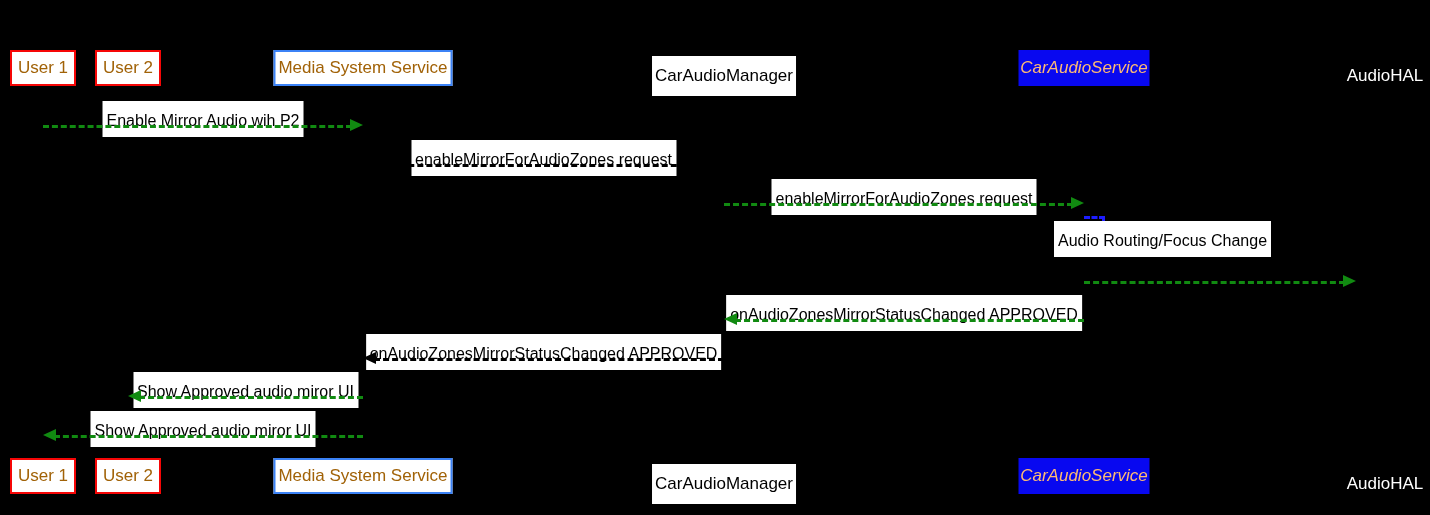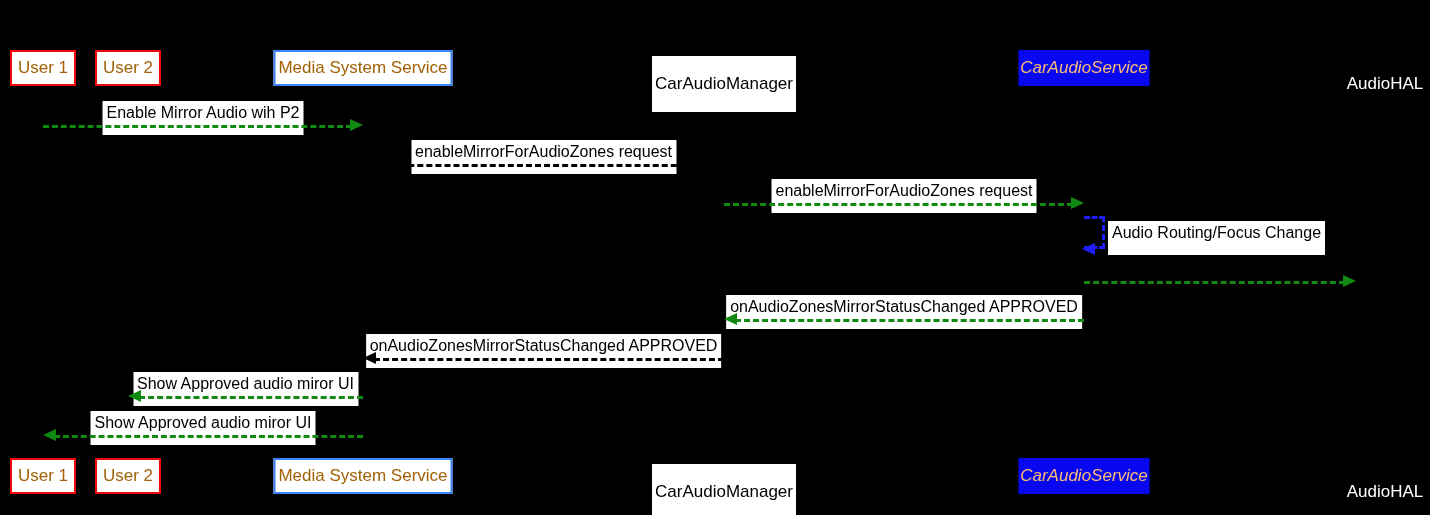--- a/index.html
+++ b/index.html
@@ -19,27 +19,27 @@
   .actor-box{
     position:absolute;transform:translateX(-50%);height:36px;box-sizing:border-box;
     display:flex;align-items:center;justify-content:center;
     font-size:17px;background:#fff;color:#a16207;white-space:nowrap;
   }
   .actor-red{border:2px solid #f60606;}
   .actor-green{border:2px solid #3b82f6;}
   .actor-blue{background:#0808f0;color:#fdba74;border:none;font-style:italic;}
   .actor-plain{
     position:absolute;transform:translateX(-50%);height:24px;line-height:24px;
-    font-size:17px;padding:16px 3px;white-space:nowrap;
+    font-size:17px;padding:8px 3px;white-space:nowrap;
   }
   .actor-plain-white{background:#fff;color:#000;}
   .actor-plain-dark{color:#fff;background:transparent;margin-left:29px;}
   .msg-label{
-    position:absolute;transform:translateX(-50%);height:34px;line-height:24px;
-    background:#fff;color:#000;font-size:16px;padding:0 4px;white-space:nowrap;
+    position:absolute;transform:translateX(-50%);height:20px;line-height:24px;
+    background:#fff;color:#000;font-size:16px;padding:8px 4px;white-space:nowrap;
   }
   .msg-label.left-anchored{transform:none;}
   .msg-line{position:absolute;height:0;border-top:3px dashed #118a11;}
   .msg-head{position:absolute;width:0;height:0;border-top:6px solid transparent;border-bottom:6px solid transparent;}
   .self-loop{position:absolute;box-sizing:border-box;border:3px dashed #1d1dff;border-left:none;background:transparent;}
 </style>
 </head>
 <body>
 
 <div id="stage">
@@ -59,21 +59,21 @@
     <div class="msg-line" style="top: 125px; border-top-color: rgb(17, 138, 17); left: 43px; width: 309px;"></div>
     <div class="msg-head" style="top: 119px; left: 350px; border-left: 13px solid rgb(17, 138, 17);"></div>
     <div class="msg-label" style="left: 543.5px; top: 140px;">enableMirrorForAudioZones request</div>
     <div class="msg-line" style="top: 164px; border-top-color: rgb(0, 0, 0); left: 363px; width: 350px;"></div>
     <div class="msg-head" style="top: 158px; left: 711px; border-left: 13px solid rgb(0, 0, 0);"></div>
     <div class="msg-label" style="left: 904px; top: 179px;">enableMirrorForAudioZones request</div>
     <div class="msg-line" style="top: 203px; border-top-color: rgb(17, 138, 17); left: 724px; width: 349px;"></div>
     <div class="msg-head" style="top: 197px; left: 1071px; border-left: 13px solid rgb(17, 138, 17);"></div>
     <div class="self-loop" style="left: 1084px; top: 216px; width: 21px; height: 33px;"></div>
     <div class="msg-head" style="left: 1082px; top: 243px; border-right: 13px solid rgb(29, 29, 255);"></div>
-    <div class="msg-label left-anchored" style="left: 1108px; top: 221px;">Audio Routing/Focus Change</div>
+    <div class="msg-label left-anchored" style="left: 1054px; top: 221px;">Audio Routing/Focus Change</div>
     <div class="msg-line" style="top: 281px; border-top-color: rgb(17, 138, 17); left: 1084px; width: 261px;"></div>
     <div class="msg-head" style="top: 275px; left: 1343px; border-left: 13px solid rgb(17, 138, 17);"></div>
     <div class="msg-label" style="left: 904px; top: 295px;">onAudioZonesMirrorStatusChanged APPROVED</div>
     <div class="msg-line" style="top: 319px; border-top-color: rgb(17, 138, 17); left: 735px; width: 349px;"></div>
     <div class="msg-head" style="top: 313px; left: 724px; border-right: 13px solid rgb(17, 138, 17);"></div>
     <div class="msg-label" style="left: 543.5px; top: 334px;">onAudioZonesMirrorStatusChanged APPROVED</div>
     <div class="msg-line" style="top: 358px; border-top-color: rgb(0, 0, 0); left: 374px; width: 350px;"></div>
     <div class="msg-head" style="top: 352px; left: 363px; border-right: 13px solid rgb(0, 0, 0);"></div>
     <div class="msg-label" style="left: 245.5px; top: 372px;">Show Approved audio miror UI</div>
     <div class="msg-line" style="top: 396px; border-top-color: rgb(17, 138, 17); left: 139px; width: 224px;"></div>

